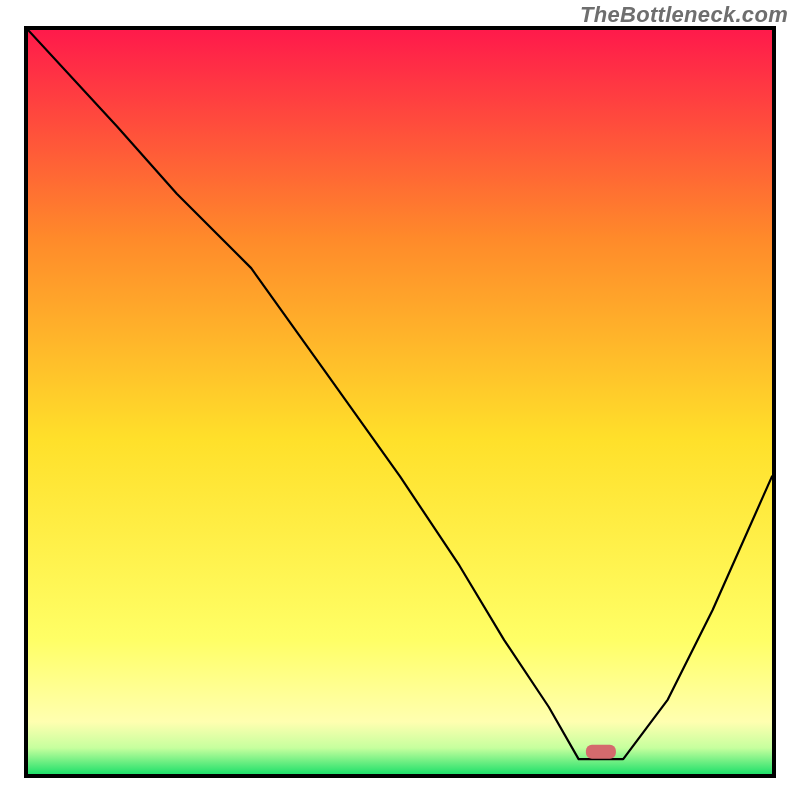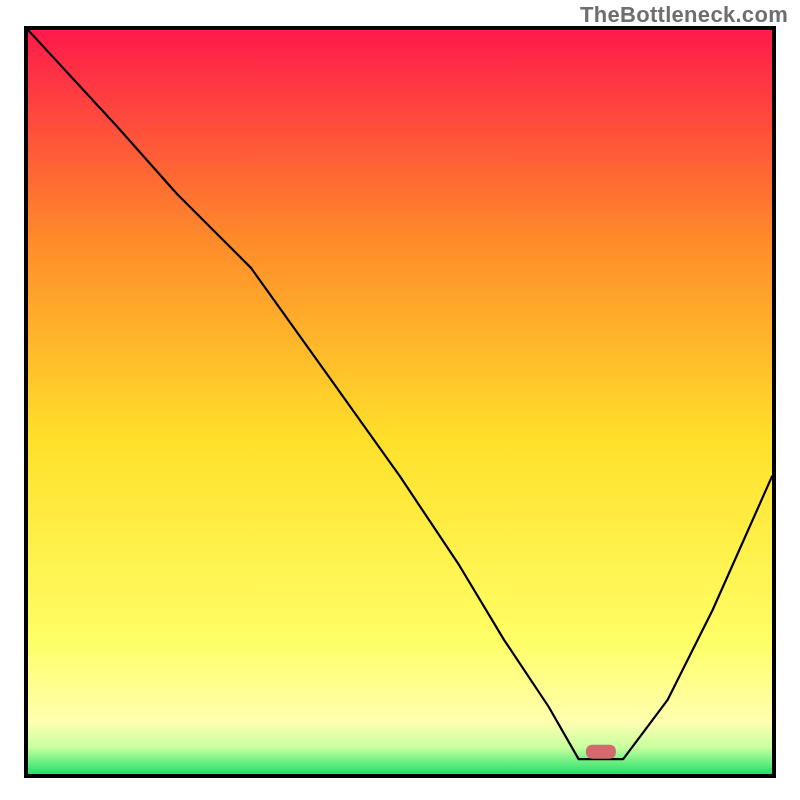--- a/index.html
+++ b/index.html
@@ -10,20 +10,21 @@
     background: #ffffff;
     overflow: hidden;
   }
   .outer {
     position: absolute;
     left: 0;
     top: 0;
     width: 800px;
     height: 800px;
     background: #ffffff;
+    font-style: italic;
   }
   .watermark {
     position: absolute;
     top: 2px;
     right: 12px;
     font-family: Arial, Helvetica, sans-serif;
     font-size: 22px;
     font-weight: 600;
     color: #6e6e6e;
     letter-spacing: 0.3px;

